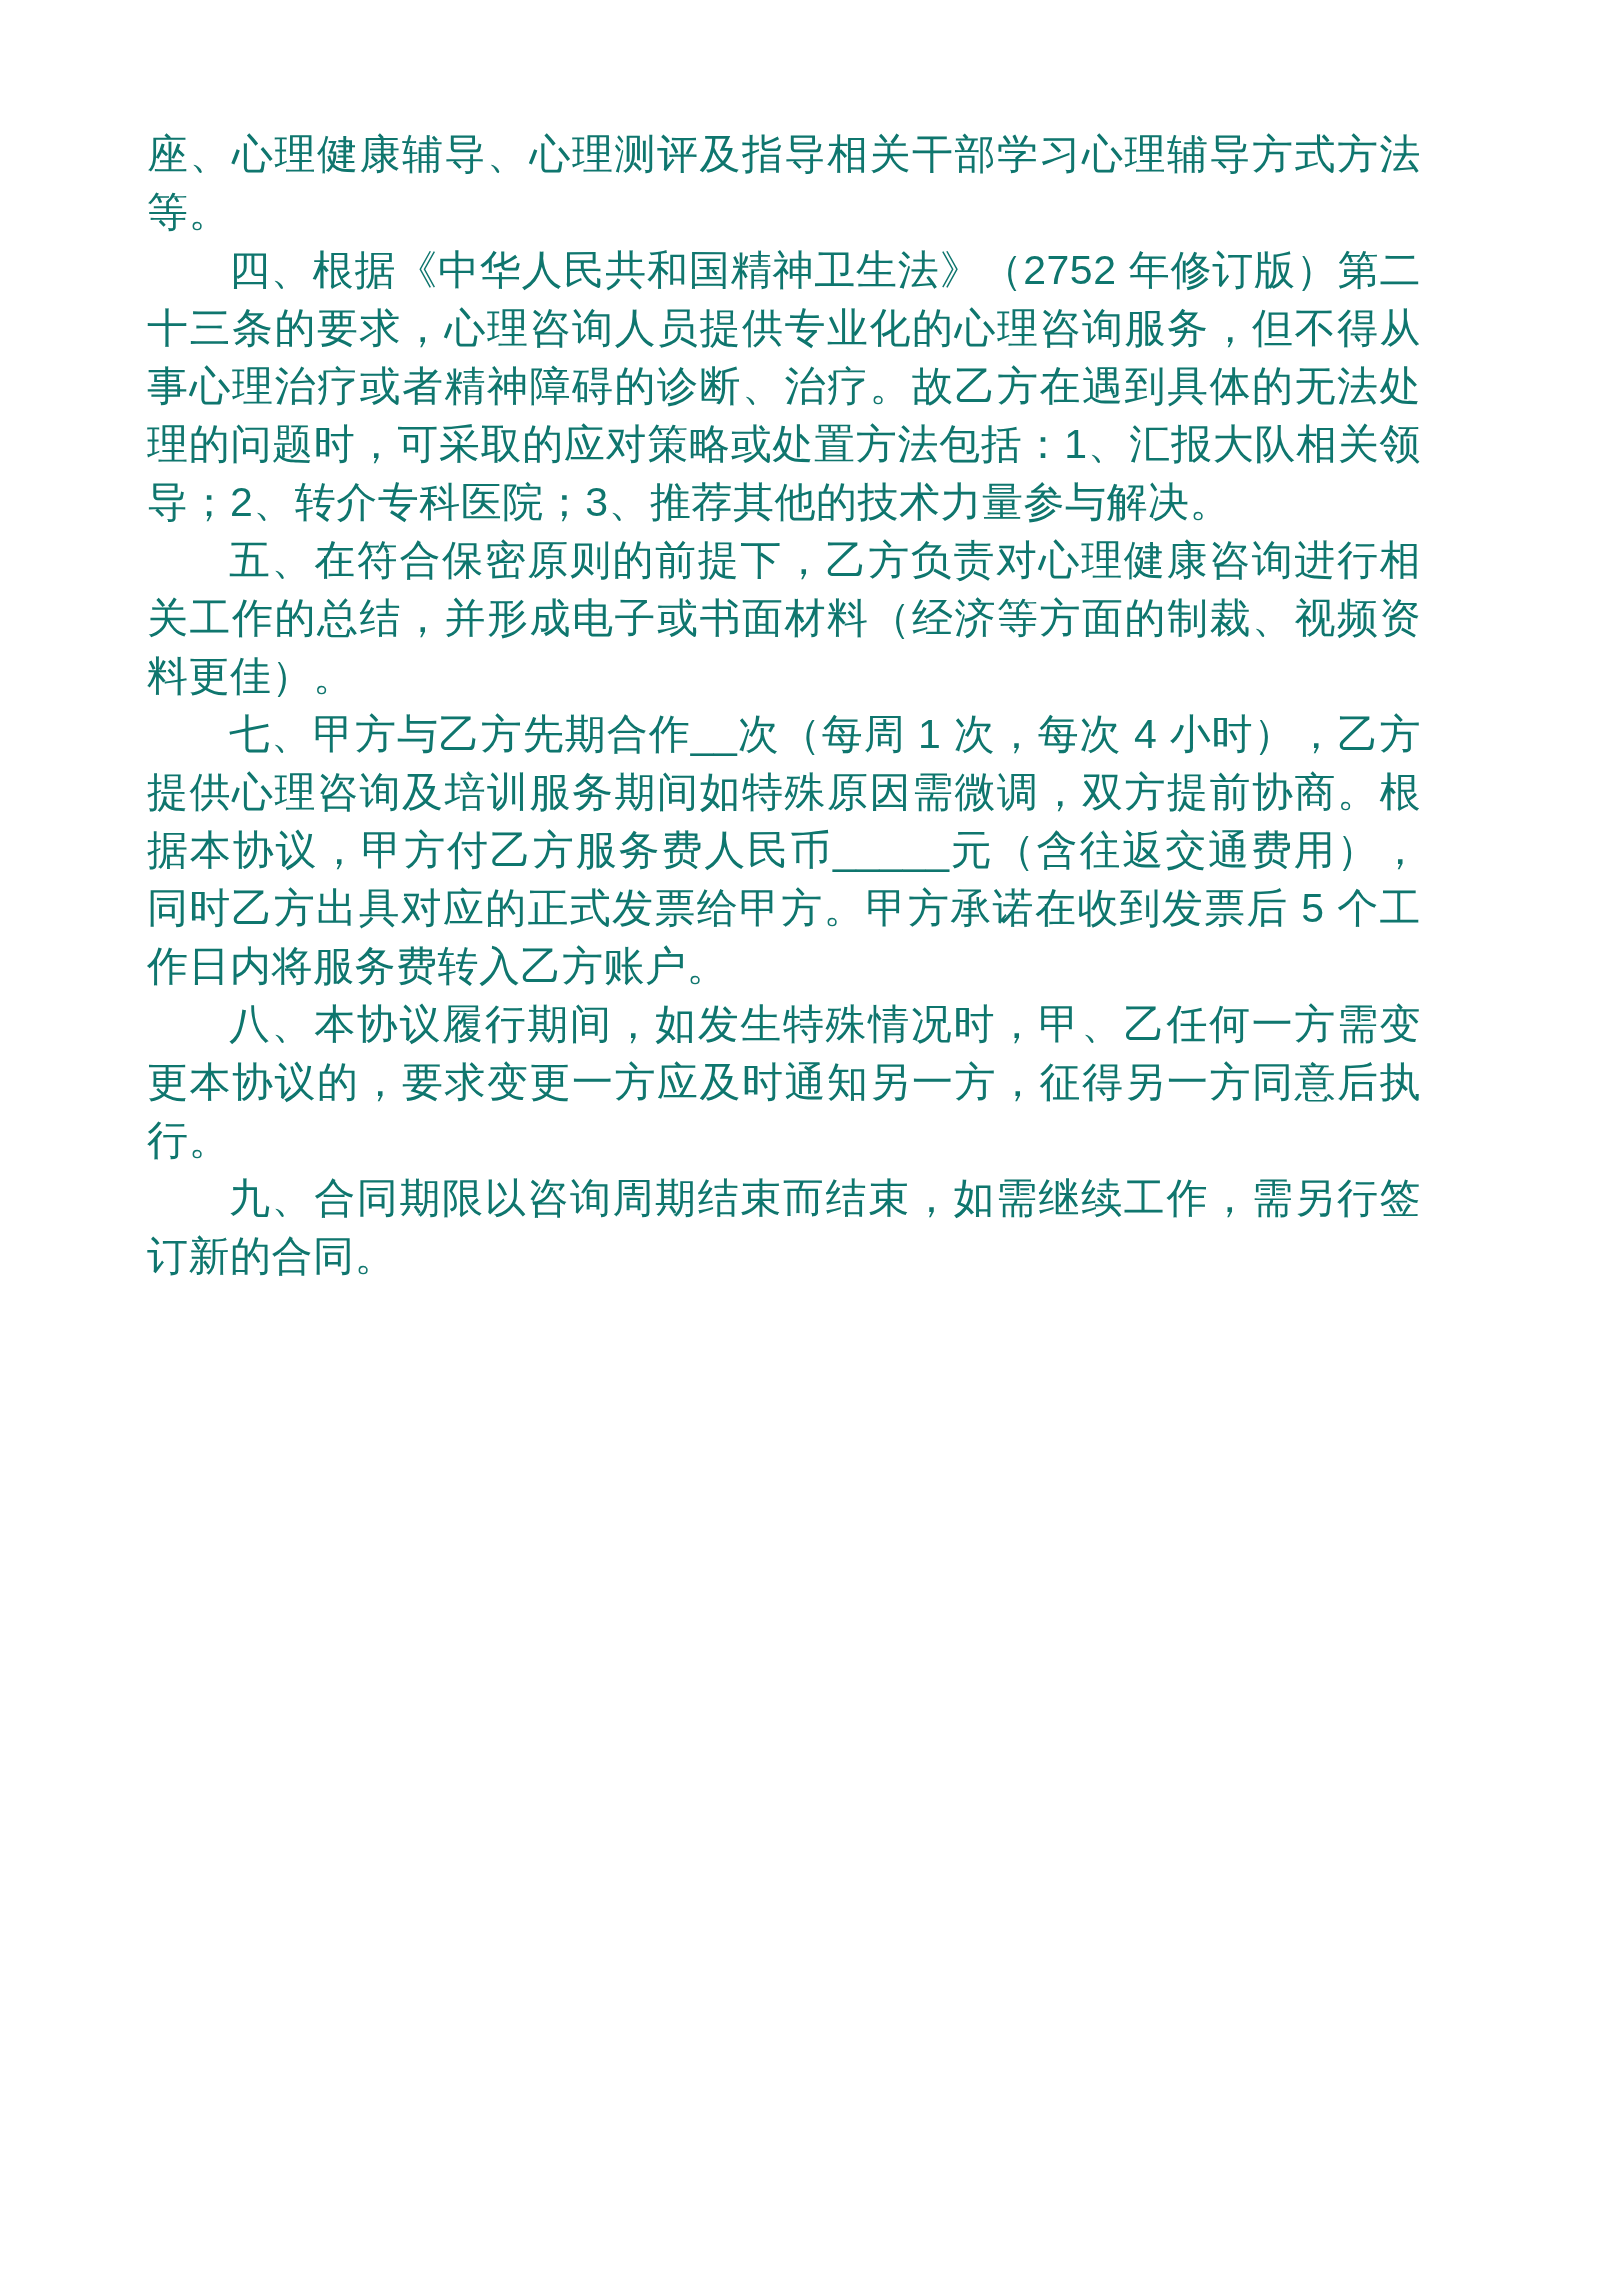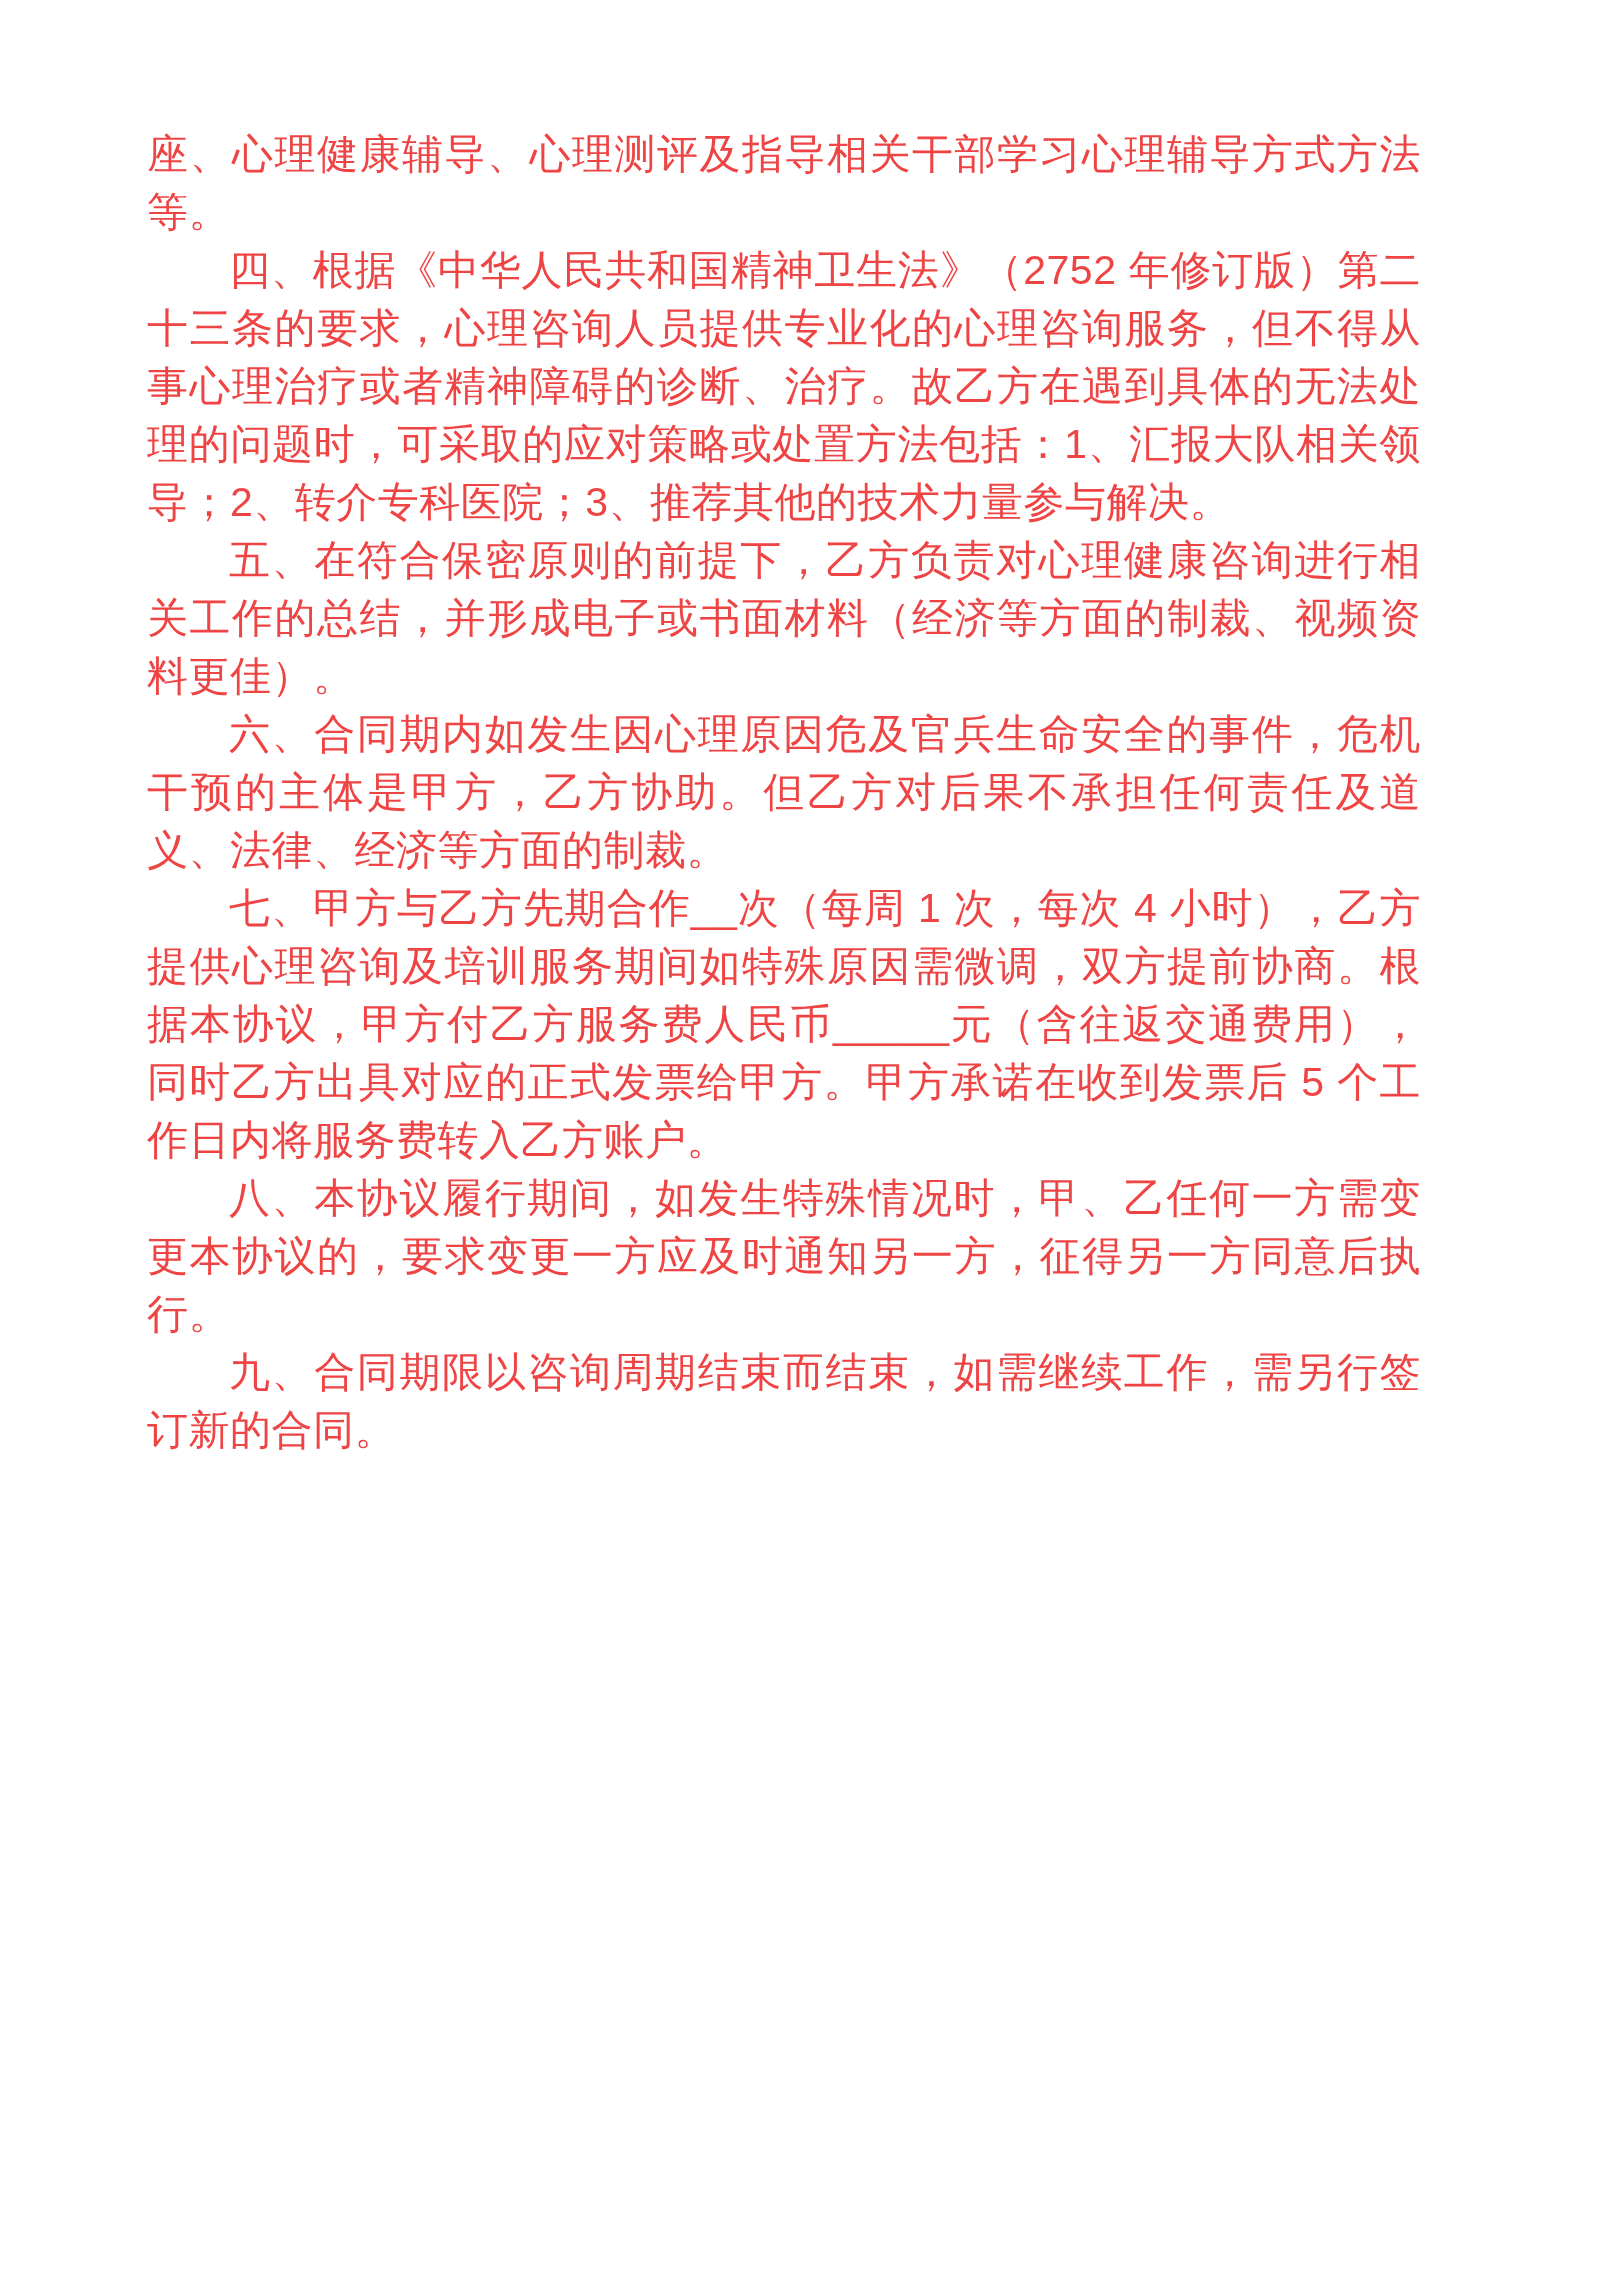--- a/index.html
+++ b/index.html
@@ -33,23 +33,22 @@
     padding: 0;
   }
   .para.indent {
     text-indent: 2em;
   }
 </style>
 </head>
 <body>
 
 <div class="page" style="background: rgb(255, 255, 255);">
-  <div class="doc-content" style="color: #ef4444;">
+  <div class="doc-content" style="color: #0f766e;">
     <p class="para">座、心理健康辅导、心理测评及指导相关干部学习心理辅导方式方法等。</p>
     <p class="para indent">四、根据《中华人民共和国精神卫生法》（2752 年修订版）第二十三条的要求，心理咨询人员提供专业化的心理咨询服务，但不得从事心理治疗或者精神障碍的诊断、治疗。故乙方在遇到具体的无法处理的问题时，可采取的应对策略或处置方法包括：1、汇报大队相关领导；2、转介专科医院；3、推荐其他的技术力量参与解决。</p>
     <p class="para indent">五、在符合保密原则的前提下，乙方负责对心理健康咨询进行相关工作的总结，并形成电子或书面材料（经济等方面的制裁、视频资料更佳）。</p>
-    <p class="para indent">六、合同期内如发生因心理原因危及官兵生命安全的事件，危机干预的主体是甲方，乙方协助。但乙方对后果不承担任何责任及道义、法律、经济等方面的制裁。</p>
     <p class="para indent">七、甲方与乙方先期合作__次（每周 1 次，每次 4 小时），乙方提供心理咨询及培训服务期间如特殊原因需微调，双方提前协商。根据本协议，甲方付乙方服务费人民币_____元（含往返交通费用），同时乙方出具对应的正式发票给甲方。甲方承诺在收到发票后 5 个工作日内将服务费转入乙方账户。</p>
     <p class="para indent">八、本协议履行期间，如发生特殊情况时，甲、乙任何一方需变更本协议的，要求变更一方应及时通知另一方，征得另一方同意后执行。</p>
     <p class="para indent">九、合同期限以咨询周期结束而结束，如需继续工作，需另行签订新的合同。</p>
   </div>
 </div>
 
 
 </body></html>

